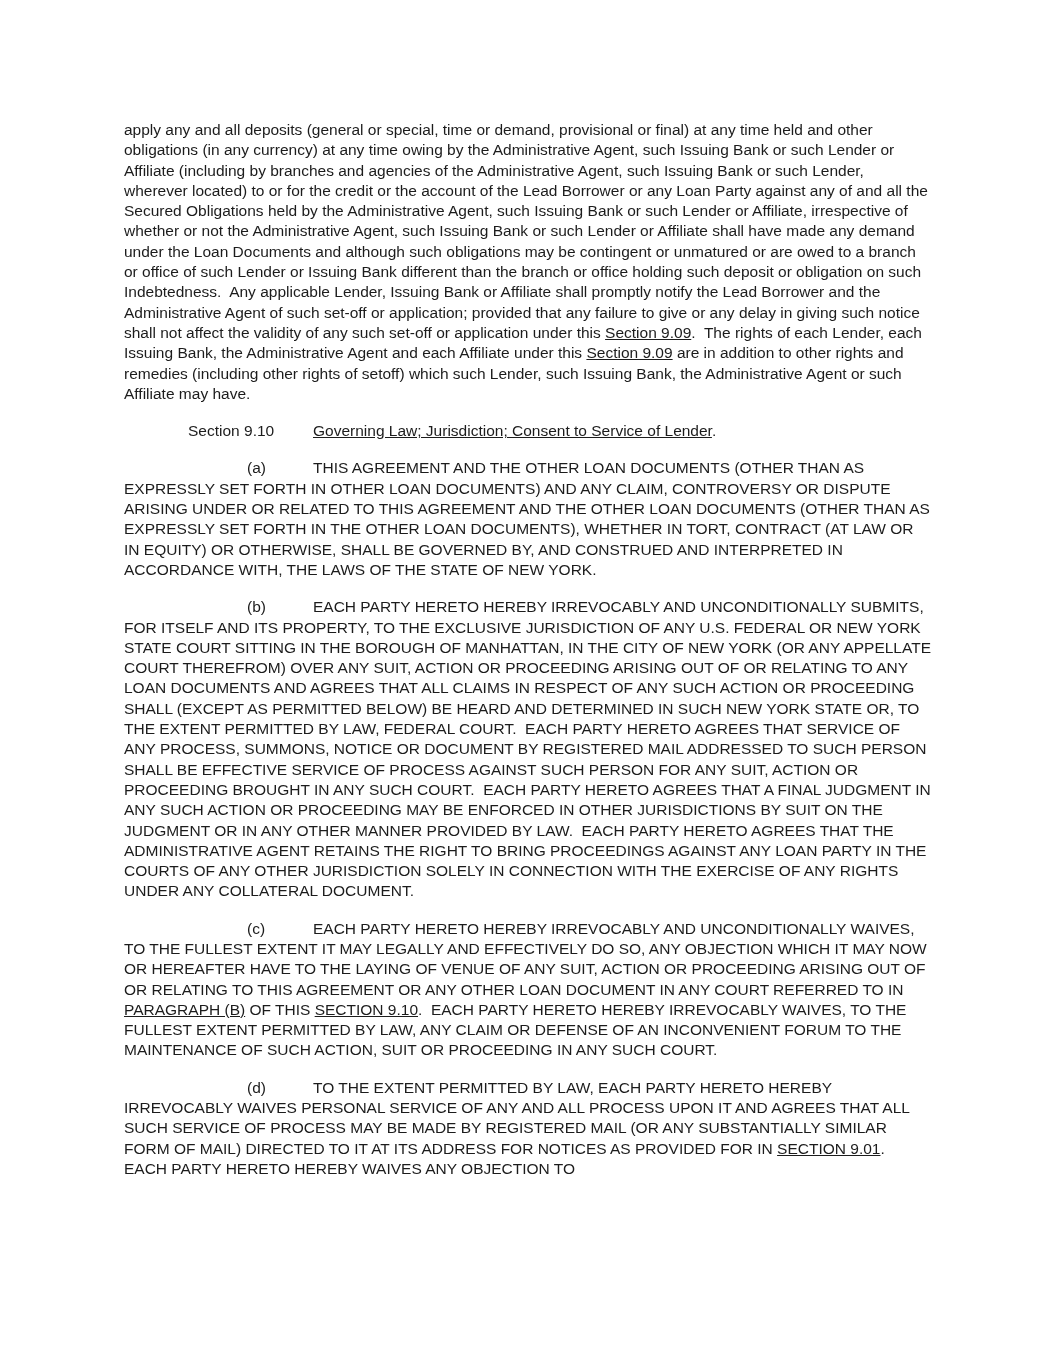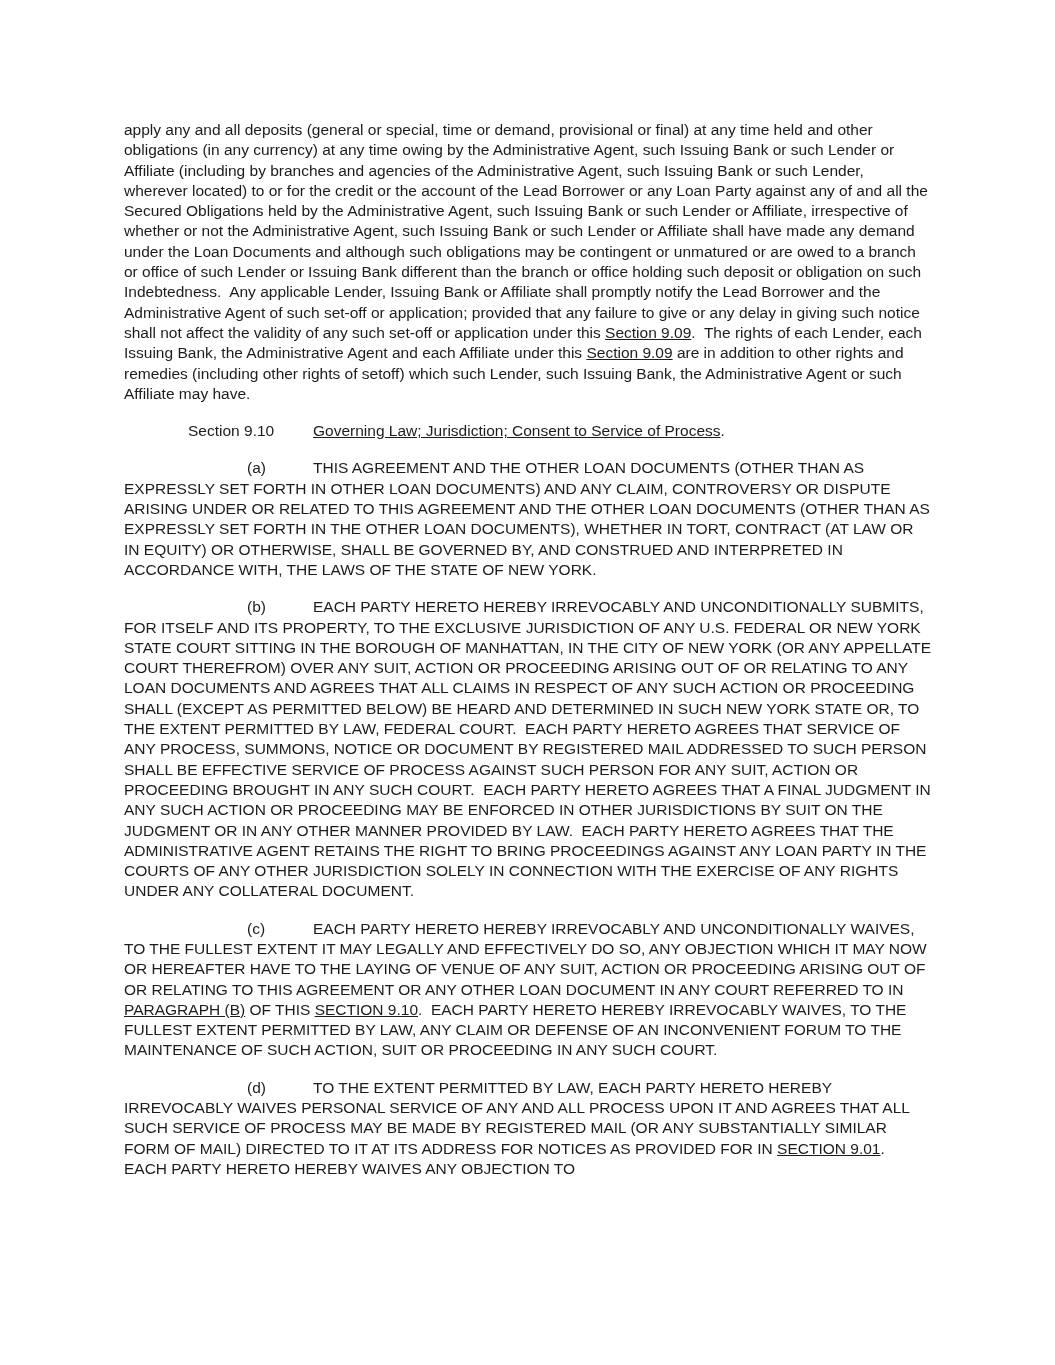--- a/index.html
+++ b/index.html
@@ -42,21 +42,21 @@
   }
   .heading-title { text-decoration: underline; }
 </style>
 </head>
 <body>
 
 <div class="page">
 
   <p class="para"><span>apply any and all deposits (general or special, time or demand, provisional or final) at any time held and other obligations (in any currency) at any time owing by the Administrative Agent, such Issuing Bank or such Lender or Affiliate (including by branches and agencies of the Administrative Agent, such Issuing Bank or such Lender, wherever located) to or for the credit or the account of the Lead Borrower or any Loan Party against any of and all the Secured Obligations held by the Administrative Agent, such Issuing Bank or such Lender or Affiliate, irrespective of whether or not the Administrative Agent, such Issuing Bank or such Lender or Affiliate shall have made any demand under the Loan Documents and although such obligations may be contingent or unmatured or are owed to a branch or office of such Lender or Issuing Bank different than the branch or office holding such deposit or obligation on such Indebtedness.  Any applicable Lender, Issuing Bank or Affiliate shall promptly notify the Lead Borrower and the Administrative Agent of such set-off or application; provided that any failure to give or any delay in giving such notice shall not affect the validity of any such set-off or application under this </span><span class="ref">Section 9.09</span><span>.  The rights of each Lender, each Issuing Bank, the Administrative Agent and each Affiliate under this </span><span class="ref">Section 9.09</span><span> are in addition to other rights and remedies (including other rights of setoff) which such Lender, such Issuing Bank, the Administrative Agent or such Affiliate may have.</span></p>
 
-  <p class="para"><span class="heading-cell">Section 9.10</span><span class="heading-title">Governing Law; Jurisdiction; Consent to Service of Process</span><span>.</span></p>
+  <p class="para"><span class="heading-cell">Section 9.10</span><span class="heading-title">Governing Law; Jurisdiction; Consent to Service of Lender</span><span>.</span></p>
 
   <p class="para"><span class="label-cell">(a)</span><span>THIS AGREEMENT AND THE OTHER LOAN DOCUMENTS (OTHER THAN AS EXPRESSLY SET FORTH IN OTHER LOAN DOCUMENTS) AND ANY CLAIM, CONTROVERSY OR DISPUTE ARISING UNDER OR RELATED TO THIS AGREEMENT AND THE OTHER LOAN DOCUMENTS (OTHER THAN AS EXPRESSLY SET FORTH IN THE OTHER LOAN DOCUMENTS), WHETHER IN TORT, CONTRACT (AT LAW OR IN EQUITY) OR OTHERWISE, SHALL BE GOVERNED BY, AND CONSTRUED AND INTERPRETED IN ACCORDANCE WITH, THE LAWS OF THE STATE OF NEW YORK.</span></p>
 
   <p class="para"><span class="label-cell">(b)</span><span>EACH PARTY HERETO HEREBY IRREVOCABLY AND UNCONDITIONALLY SUBMITS, FOR ITSELF AND ITS PROPERTY, TO THE EXCLUSIVE JURISDICTION OF ANY U.S.&nbsp;FEDERAL OR NEW YORK STATE COURT SITTING IN THE BOROUGH OF MANHATTAN, IN THE CITY OF NEW YORK (OR ANY APPELLATE COURT THEREFROM) OVER ANY SUIT, ACTION OR PROCEEDING ARISING OUT OF OR RELATING TO ANY LOAN DOCUMENTS AND AGREES THAT ALL CLAIMS IN RESPECT OF ANY SUCH ACTION OR PROCEEDING SHALL (EXCEPT AS PERMITTED BELOW) BE HEARD AND DETERMINED IN SUCH NEW YORK STATE OR, TO THE EXTENT PERMITTED BY LAW, FEDERAL COURT.  EACH PARTY HERETO AGREES THAT SERVICE OF ANY PROCESS, SUMMONS, NOTICE OR DOCUMENT BY REGISTERED MAIL ADDRESSED TO SUCH PERSON SHALL BE EFFECTIVE SERVICE OF PROCESS AGAINST SUCH PERSON FOR ANY SUIT, ACTION OR PROCEEDING BROUGHT IN ANY SUCH COURT.  EACH PARTY HERETO AGREES THAT A FINAL JUDGMENT IN ANY SUCH ACTION OR PROCEEDING MAY BE ENFORCED IN OTHER JURISDICTIONS BY SUIT ON THE JUDGMENT OR IN ANY OTHER MANNER PROVIDED BY LAW.  EACH PARTY HERETO AGREES THAT THE ADMINISTRATIVE AGENT RETAINS THE RIGHT TO BRING PROCEEDINGS AGAINST ANY LOAN PARTY IN THE COURTS OF ANY OTHER JURISDICTION SOLELY IN CONNECTION WITH THE EXERCISE OF ANY RIGHTS UNDER ANY COLLATERAL DOCUMENT.</span></p>
 
   <p class="para"><span class="label-cell">(c)</span><span>EACH PARTY HERETO HEREBY IRREVOCABLY AND UNCONDITIONALLY WAIVES, TO THE FULLEST EXTENT IT MAY LEGALLY AND EFFECTIVELY DO SO, ANY OBJECTION WHICH IT MAY NOW OR HEREAFTER HAVE TO THE LAYING OF VENUE OF ANY SUIT, ACTION OR PROCEEDING ARISING OUT OF OR RELATING TO THIS AGREEMENT OR ANY OTHER LOAN DOCUMENT IN ANY COURT REFERRED TO IN </span><span class="ref">PARAGRAPH (B)</span><span> OF THIS </span><span class="ref">SECTION 9.10</span><span>.  EACH PARTY HERETO HEREBY IRREVOCABLY WAIVES, TO THE FULLEST EXTENT PERMITTED BY LAW, ANY CLAIM OR DEFENSE OF AN INCONVENIENT FORUM TO THE MAINTENANCE OF SUCH ACTION, SUIT OR PROCEEDING IN ANY SUCH COURT.</span></p>
 
   <p class="para"><span class="label-cell">(d)</span><span>TO THE EXTENT PERMITTED BY LAW, EACH PARTY HERETO HEREBY IRREVOCABLY WAIVES PERSONAL SERVICE OF ANY AND ALL PROCESS UPON IT AND AGREES THAT ALL SUCH SERVICE OF PROCESS MAY BE MADE BY REGISTERED MAIL (OR ANY SUBSTANTIALLY SIMILAR FORM OF MAIL) DIRECTED TO IT AT ITS ADDRESS FOR NOTICES AS PROVIDED FOR IN </span><span class="ref">SECTION 9.01</span><span>.  EACH PARTY HERETO HEREBY WAIVES ANY OBJECTION TO</span></p>
 
 </div>

